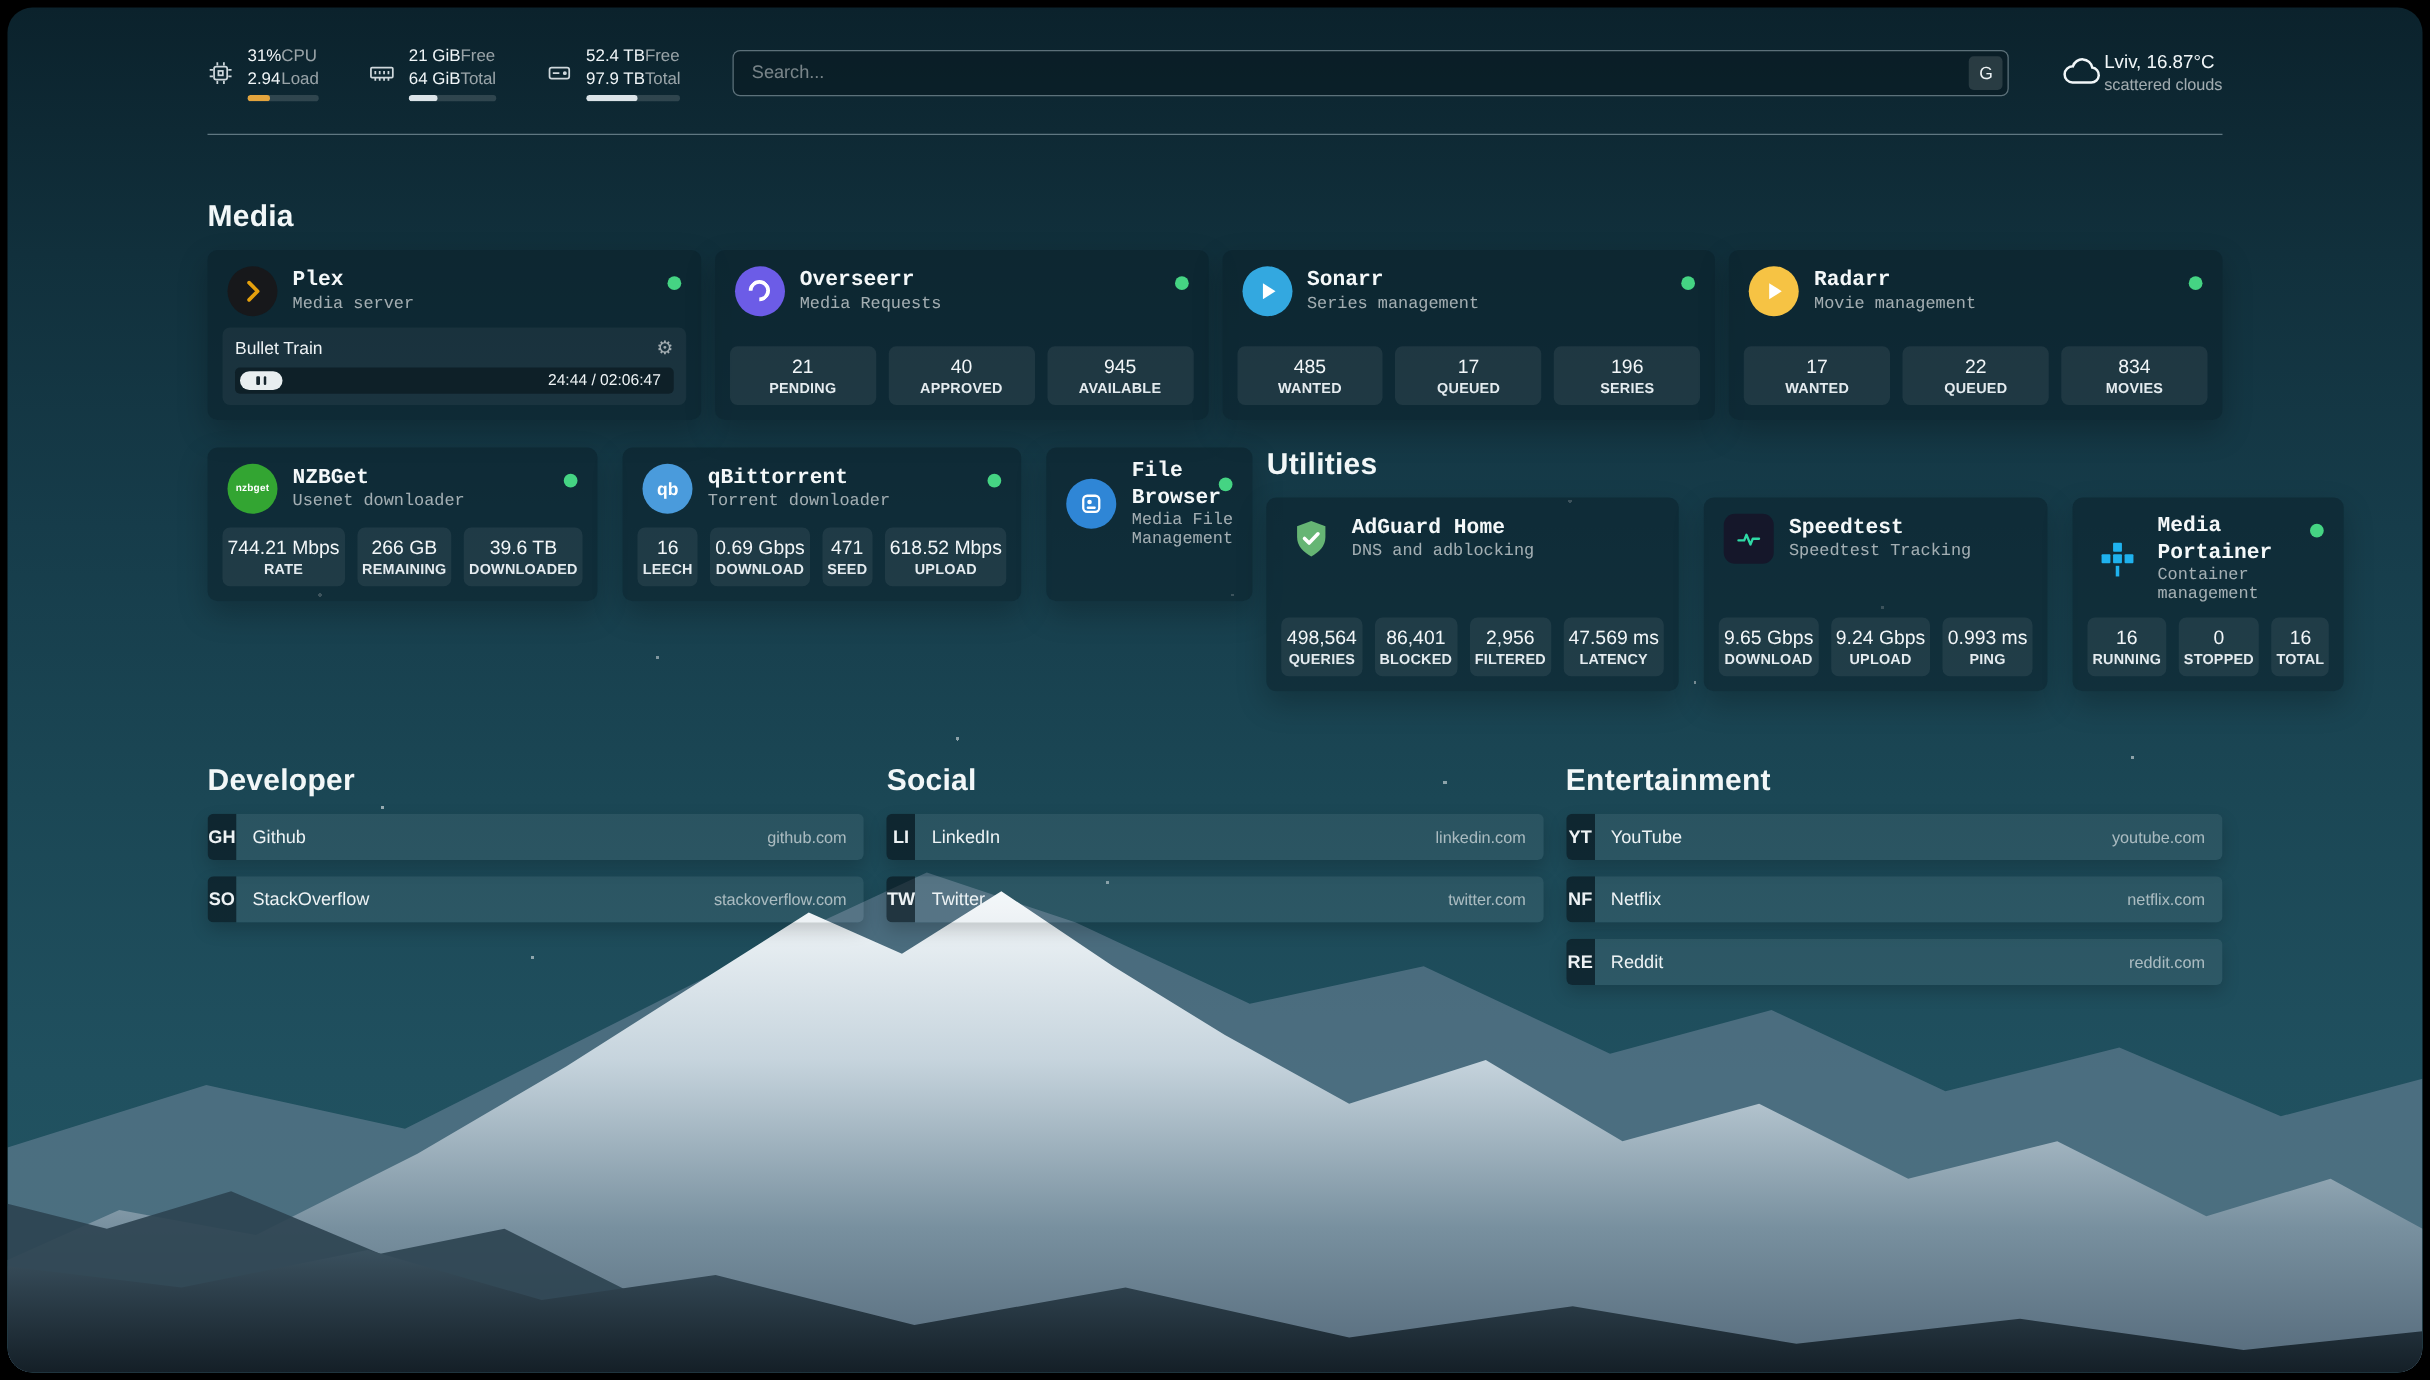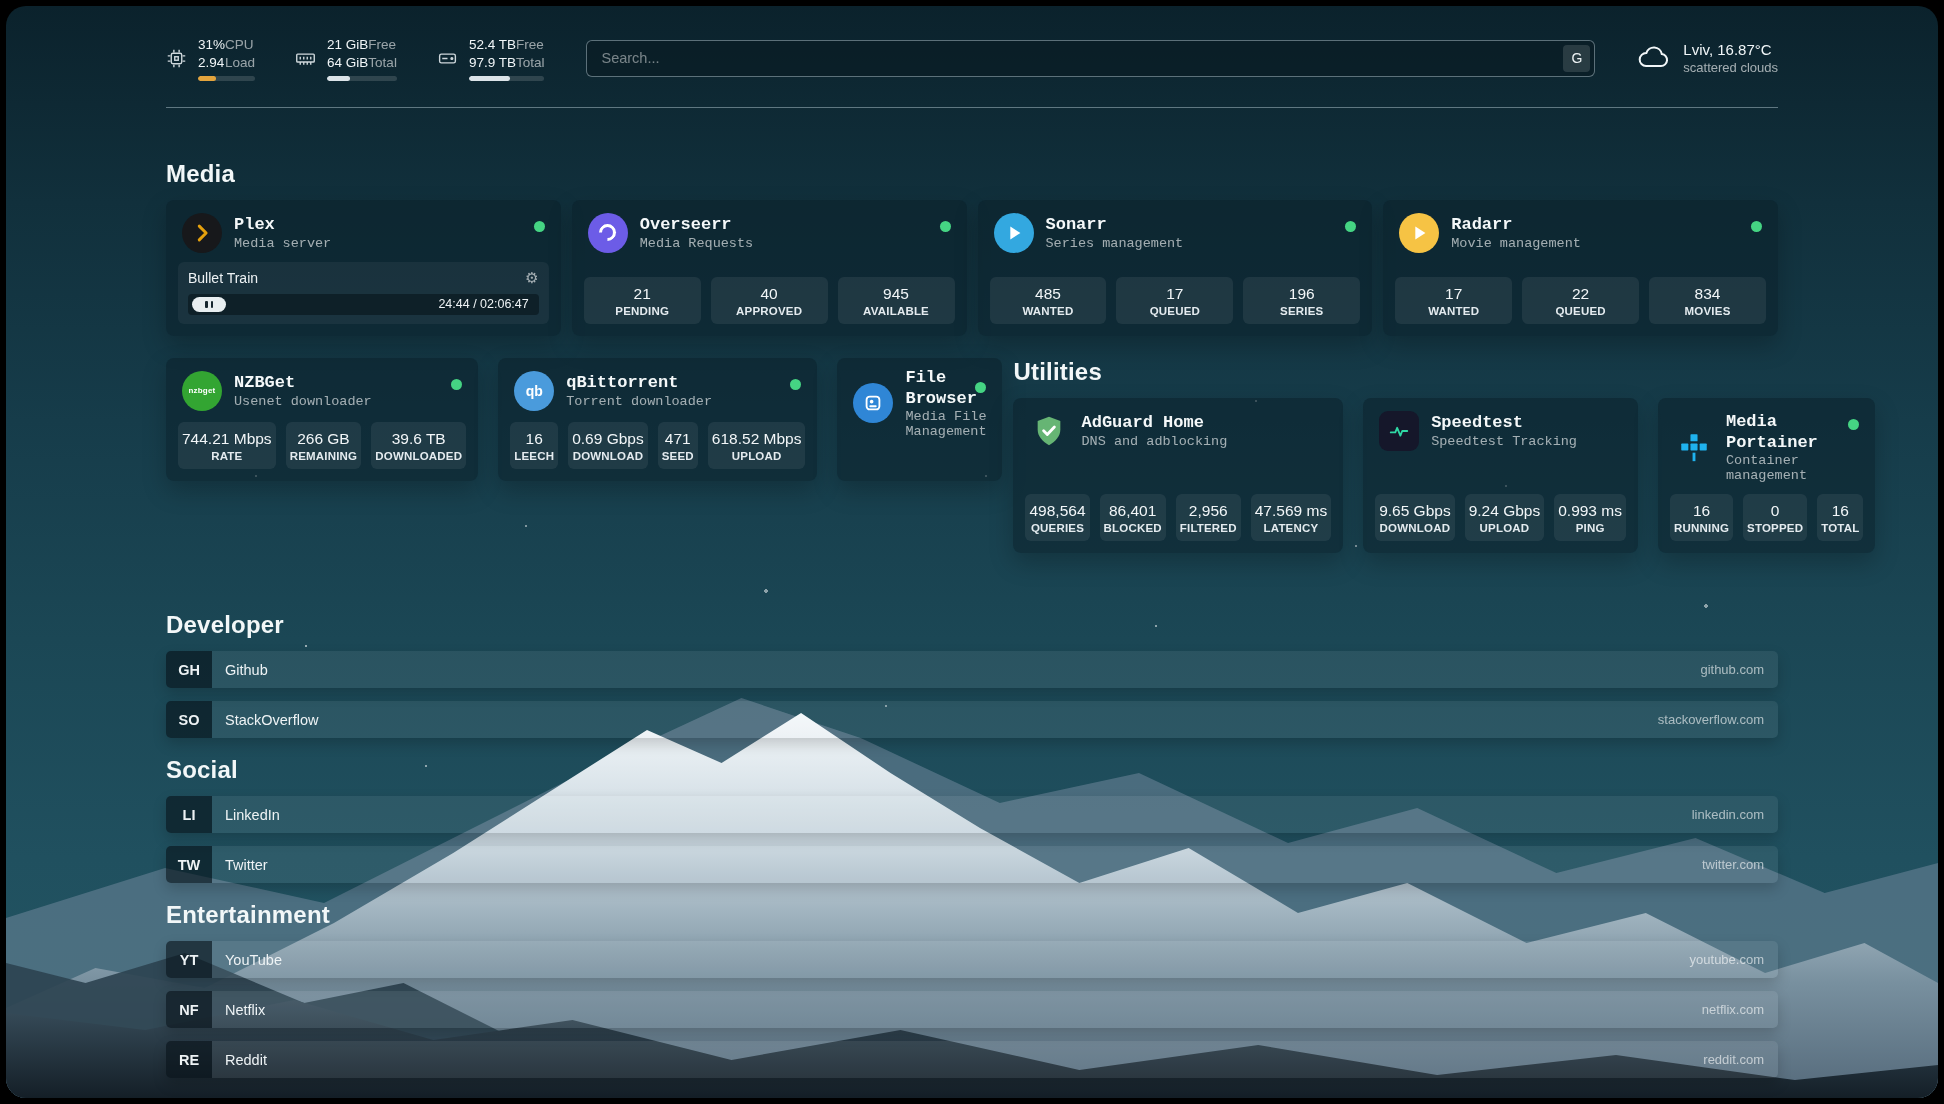--- a/index.html
+++ b/index.html
@@ -45,21 +45,21 @@
 
   .search-wrap { flex:1; position:relative; }
   .search-input { width:100%; height:37px; background:rgba(9,25,33,.55); border:1px solid rgba(160,180,190,.55);
     border-radius:6px; color:#e9eff2; padding:0 46px 0 14px; font-size:14.5px; outline:none;
     font-family:"Liberation Sans","DejaVu Sans",sans-serif; }
   .search-input::placeholder { color:rgba(255,255,255,.45); }
   .search-btn { position:absolute; right:5px; top:5px; width:27px; height:27px; border:none; cursor:pointer;
     background:rgba(255,255,255,.13); border-radius:4px; color:#eef3f5; font-size:14px; display:grid; place-items:center;
     font-family:inherit; }
 
-  .weather { display:flex; align-items:center; gap:12px; }
+  .weather { display:flex; align-items:center; }
   .weather-icon { color:#f1f6f8; display:flex; }
   .weather-icon svg { width:34px; height:26px; }
   .weather-loc { font-size:15px; color:#f1f6f8; line-height:1.25; }
   .weather-cond { font-size:13px; color:rgba(255,255,255,.62); }
 
   .divider { margin-top:26px; border-top:1.5px solid rgba(195,215,225,.45); }
 
   
   .section-title { font-size:24px; font-weight:600; color:#f2f7f8; letter-spacing:.2px; margin-bottom:12px; }
   .media-section { margin-top:52px; }
@@ -97,25 +97,25 @@
   .player { margin:0 12px 12px; background:rgba(255,255,255,.05); border-radius:6px; padding:7px 10px 9px; }
   .player-top { display:flex; justify-content:space-between; align-items:center; font-size:14px; color:#eef3f5; margin-bottom:7px; }
   .gear { color:rgba(255,255,255,.6); font-size:15px; cursor:pointer; }
   .player-bar { position:relative; height:21px; background:rgba(6,16,22,.55); border-radius:4px; display:flex; align-items:center; }
   .pause-pill { width:34px; height:15px; background:#e8eef0; border-radius:8px; margin-left:4px;
     display:flex; align-items:center; justify-content:center; gap:3px; cursor:pointer; }
   .pause-pill i { width:2.5px; height:7px; background:#16262e; border-radius:1px; }
   .player-time { position:absolute; right:10px; font-size:12.5px; color:#eef3f5; }
 
   
-  .bm-grid { margin-top:58px; display:grid; grid-template-columns:repeat(1,1fr); gap:18px; }
+  .bm-grid { margin-top:58px; display:grid; grid-template-columns:repeat(3,1fr); gap:18px; }
   .bm-list { display:flex; flex-direction:column; gap:13px; margin-top:2px; }
   .bm-row { display:flex; height:37px; border-radius:5px; overflow:hidden; cursor:pointer;
     box-shadow:0 6px 14px rgba(0,0,0,.18); }
-  .bm-abbr { width:46px; background:rgba(7,17,23,.6); color:#edf2f4; font-weight:700; font-size:14.5px;
+  .bm-abbr { width:23px; background:rgba(7,17,23,.6); color:#edf2f4; font-weight:700; font-size:14.5px;
     display:grid; place-items:center; flex-shrink:0; }
   .bm-body { flex:1; background:rgba(255,255,255,.065); display:flex; align-items:center;
     justify-content:space-between; padding:0 14px 0 13px; min-width:0; }
   .bm-name { font-size:14.5px; color:#eef3f5; }
   .bm-url { font-size:13px; color:rgba(255,255,255,.6); }
 </style>
 </head>
 <body>
 
 <div class="dashboard">

